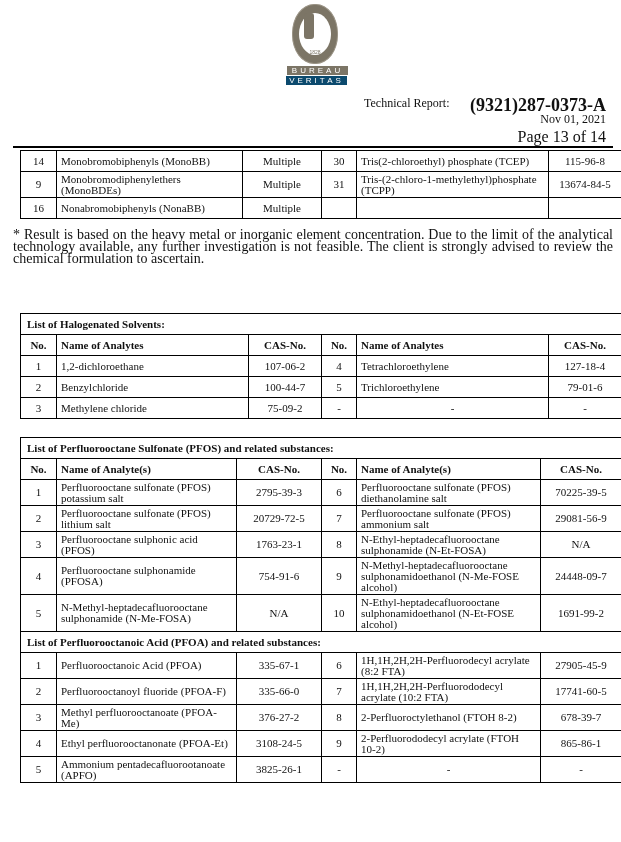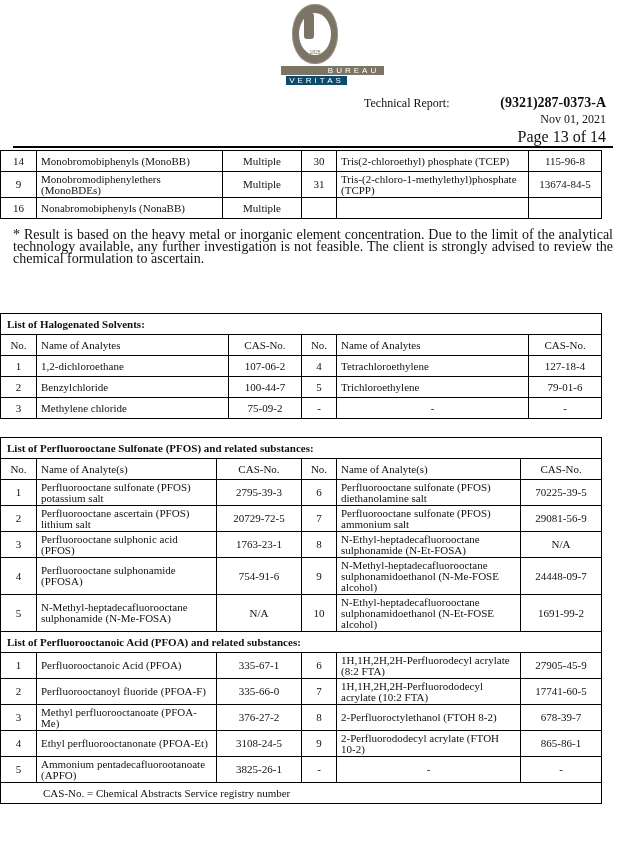--- a/index.html
+++ b/index.html
@@ -4,34 +4,34 @@
 <style>
   html, body { margin:0; padding:0; background:#fff; }
   body { width:621px; height:842px; position:relative; overflow:hidden;
          font-family:"Liberation Serif", serif; color:#111; font-size:11px; }
   .logo { position:absolute; left:281px; top:4px; width:66px; height:80px; }
   .logo .emblem { position:absolute; left:11px; top:0; width:44px; height:58px; border-radius:22px/29px;
                   background:#7c7566; border:1px solid #9a9385; }
   .logo .emblem .inner { position:absolute; left:6px; top:8px; width:32px; height:42px; border-radius:16px/21px; background:#fff; }
   .logo .emblem .fig { position:absolute; left:11px; top:8px; width:10px; height:26px; background:#7c7566; border-radius:3px; }
   .logo .emblem .year { position:absolute; left:0; right:0; bottom:8px; text-align:center; font-family:"Liberation Sans",sans-serif; font-size:5px; color:#7c7566; }
-  .logo .bar1 { position:absolute; left:0; top:62px; width:61px; height:9px; background:#7c7566; color:#fff;
-                font-family:"Liberation Sans",sans-serif; font-size:8px; letter-spacing:3px; text-align:center; line-height:9px;padding-left:42px; }
+  .logo .bar1 { position:absolute; left:6px; top:62px; width:61px; height:9px; background:#7c7566; color:#fff;
+                font-family:"Liberation Sans",sans-serif; font-size:8px; letter-spacing:3px; text-align:center; line-height:9px; }
   .logo .bar2 { position:absolute; left:5px; top:72px; width:61px; height:9px; background:#0c4a6e; color:#fff;
                 font-family:"Liberation Sans",sans-serif; font-size:8px; letter-spacing:3px; text-align:center; line-height:9px; }
 
   .hdr-label { position:absolute; left:364px; top:96px; font-size:12px; }
-  .hdr-report { position:absolute; right:15px; top:95px; font-size:14px; font-weight:bold; }
+  .hdr-report { position:absolute; right:15px; top:95px; font-size:18px; font-weight:bold; }
   .hdr-date { position:absolute; right:15px; top:112px; font-size:12px; }
   .hdr-page { position:absolute; right:15px; top:128px; font-size:16px; }
   .hdr-rule { position:absolute; left:13px; top:146px; width:600px; height:2px; background:#000; }
 
-  table { position:absolute; border-collapse:collapse; table-layout:fixed; left:0; width:601px;padding-left:42px; }
+  table { position:absolute; border-collapse:collapse; table-layout:fixed; left:20px; width:601px;padding-left:42px; }
   td, th { border:1px solid #000; padding:0 4px; font-size:11px; line-height:11px; font-weight:normal; vertical-align:middle; }
-  th { font-weight:normal; }
+  th { font-weight:bold; }
   .c { text-align:center; }
   .section { font-weight:bold; text-align:left; padding-left:6px; }
 
   #t1 { top:150px; }
   #t1 tr { height:21px; }
   #t1 tr.r2 { height:26px; }
 
   .note { position:absolute; left:13px; top:229px; width:600px; font-size:14px; line-height:12px; text-align:justify; }
 
   #t2 { top:313px; }
@@ -173,21 +173,21 @@
   <tr class="r2">
     <td class="c">1</td>
     <td>Perfluorooctane sulfonate (PFOS) potassium salt</td>
     <td class="c">2795-39-3</td>
     <td class="c">6</td>
     <td>Perfluorooctane sulfonate (PFOS) diethanolamine salt</td>
     <td class="c">70225-39-5</td>
   </tr>
   <tr class="r2">
     <td class="c">2</td>
-    <td>Perfluorooctane ascertain (PFOS) lithium salt</td>
+    <td>Perfluorooctane sulfonate (PFOS) lithium salt</td>
     <td class="c">20729-72-5</td>
     <td class="c">7</td>
     <td>Perfluorooctane sulfonate (PFOS) ammonium salt</td>
     <td class="c">29081-56-9</td>
   </tr>
   <tr class="r2">
     <td class="c">3</td>
     <td>Perfluorooctane sulphonic acid (PFOS)</td>
     <td class="c">1763-23-1</td>
     <td class="c">8</td>
@@ -246,17 +246,14 @@
     <td class="c">865-86-1</td>
   </tr>
   <tr class="r2">
     <td class="c">5</td>
     <td>Ammonium pentadecafluorootanoate (APFO)</td>
     <td class="c">3825-26-1</td>
     <td class="c">-</td>
     <td class="c">-</td>
     <td class="c">-</td>
   </tr>
-  <tr>
-    <td colspan="6" class="foot">CAS-No. = Chemical Abstracts Service registry number</td>
-  </tr>
 </tbody>
   </table>
 
 </body></html>

